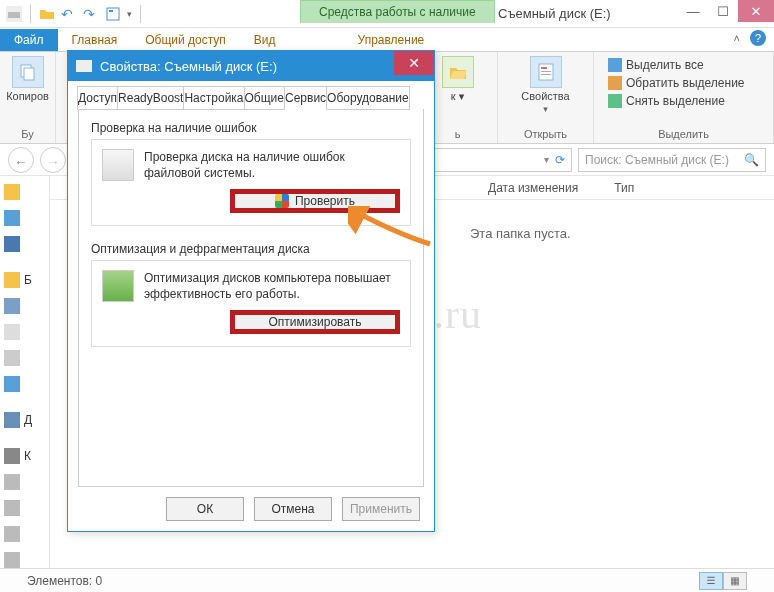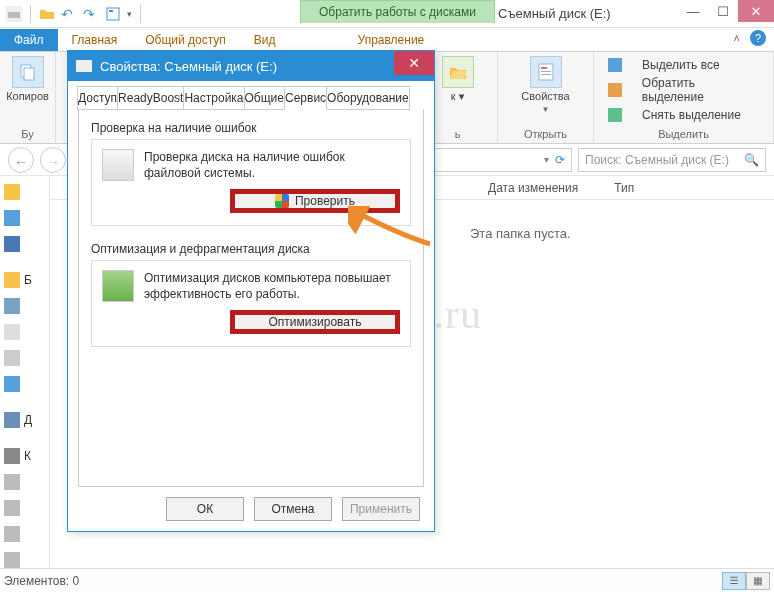--- a/index.html
+++ b/index.html
@@ -23,21 +23,21 @@
   .ribbon-tabs .help { position: absolute; right: 8px; top: 2px; display:flex; gap:10px; align-items:center; }
   .help .q { width: 16px; height: 16px; background: #3b8dd1; border-radius: 50%; color: #fff; font-size: 11px; display:flex; align-items:center; justify-content:center;}
   .help .chev { color:#666; font-size:11px;}
 
   
   .ribbon { height: 92px; background: #f6f6f6; border-bottom: 1px solid #d0d0d0; display: flex; }
   .rgroup { border-right: 1px solid #e0e0e0; padding: 4px 10px 0 10px; display: flex; flex-direction: column; justify-content: space-between; }
   .rgroup .glabel { font-size: 11px; color: #666; text-align: center; padding-bottom: 3px; }
   .rcol { display: flex; flex-direction: column; align-items: center; gap: 2px; font-size: 11px; color: #444; text-align: center;}
   .rcol .bigico { width: 32px; height: 32px; background: #d7e8f7; border: 1px solid #b0cce6; display:flex; align-items:center; justify-content:center;}
-  .smallrow { display:flex; align-items:center; gap:20px; font-size:12px; color:#444; padding:2px 0;}
+  .smallrow { display:flex; align-items:center; gap:4px; font-size:12px; color:#444; padding:2px 0;}
   .smallico { width:14px; height:14px; background:#5aa0d8; display:inline-block;}
   .smallico.g { background:#5cc08a;}
   .smallico.o { background:#e4a04a;}
   .rgroup.sel { padding-left:14px; padding-right:14px; }
 
   
   .navrow { height: 32px; display:flex; align-items:center; gap:6px; padding: 0 8px; border-bottom:1px solid #e6e6e6;}
   .navbtn { width:26px; height:26px; border:1px solid #ccc; border-radius:50%; display:flex; align-items:center; justify-content:center; color:#888; font-size:14px;}
   .navup { width:22px; height:22px; color:#888; display:flex; align-items:center; justify-content:center; font-size:14px;}
   .addr { flex:1; height:24px; border:1px solid #ccc; display:flex; align-items:center; padding:0 6px; gap:6px; color:#555; font-size:12px;}
@@ -48,21 +48,21 @@
   .content { display:flex; height: calc(592px - 28px - 24px - 92px - 32px - 24px); }
   .sidebar { width: 50px; border-right:1px solid #e6e6e6; padding:8px 4px; display:flex; flex-direction:column; gap:10px; overflow:hidden;}
   .sidebar .item { display:flex; align-items:center; gap:4px; font-size:12px; color:#333; white-space:nowrap;}
   .sidebar .sico { width:16px; height:16px; display:inline-block;}
   .main { flex:1; position:relative; }
   .colheaders { display:flex; border-bottom:1px solid #e6e6e6; height:24px; align-items:center; font-size:12px; color:#555; padding-left: 420px;}
   .colheaders div { padding:0 18px;}
   .empty { position:absolute; left:420px; top:50px; color:#666; font-size:13px;}
 
   
-  .status { position:absolute; bottom:0; left:0; right:0; height:24px; border-top:1px solid #ddd; display:flex; align-items:center; padding:0 4px; font-size:12px; color:#555; background:#fdfdfd;}
+  .status { position:absolute; bottom:0; left:0; right:0; height:24px; border-top:1px solid #ddd; display:flex; align-items:center; padding:0 27px; font-size:12px; color:#555; background:#fdfdfd;}
   .status .viewbtns { margin-left:auto; display:flex; gap:0;}
   .status .vb { width:24px; height:18px; border:1px solid #bbb; background:#f0f0f0; display:flex; align-items:center; justify-content:center; font-size:10px; color:#666;}
   .status .vb.active { background:#cde6f7; border-color:#8cb8dc;}
 
   
   .watermark { position:absolute; left:260px; top:290px; font-size:42px; color:rgba(140,140,140,0.25); font-family: Georgia, serif; letter-spacing:1px; pointer-events:none;}
 
   
   .dialog { position:absolute; left:67px; top:50px; width:368px; height:482px; background:#fff; border:1px solid #2a8dd4; box-shadow: 2px 2px 8px rgba(0,0,0,0.15); z-index:100;}
   .dlg-title { height:30px; background:#2a8dd4; color:#fff; display:flex; align-items:center; padding-left:8px; font-size:13px; position:relative;}
@@ -111,21 +111,21 @@
         </svg></span>
     <span class="ico" style="color:#4a90d9;font-size:14px;">↶</span>
     <span class="ico" style="color:#4a90d9;font-size:14px;">↷</span>
     <span class="ico"><svg viewBox="0 0 16 16">
           <rect x="2" y="2" width="12" height="12" fill="none" stroke="#4a90d9"></rect>
           <rect x="4" y="4" width="4" height="2" fill="#4a90d9"></rect>
         </svg></span>
     <span style="color:#666;font-size:9px;">▾</span>
     <span class="sep"></span>
   </div>
-  <div class="tools-tab">Обратить работы с дисками</div>
+  <div class="tools-tab">Средства работы с наличие</div>
   <div class="win-title">Съемный диск (E:)</div>
   <div class="win-controls">
     <div>—</div>
     <div>☐</div>
     <div class="close">✕</div>
   </div>
 </div>
 
 <div class="ribbon-tabs">
   <div class="file-tab">Файл</div>

